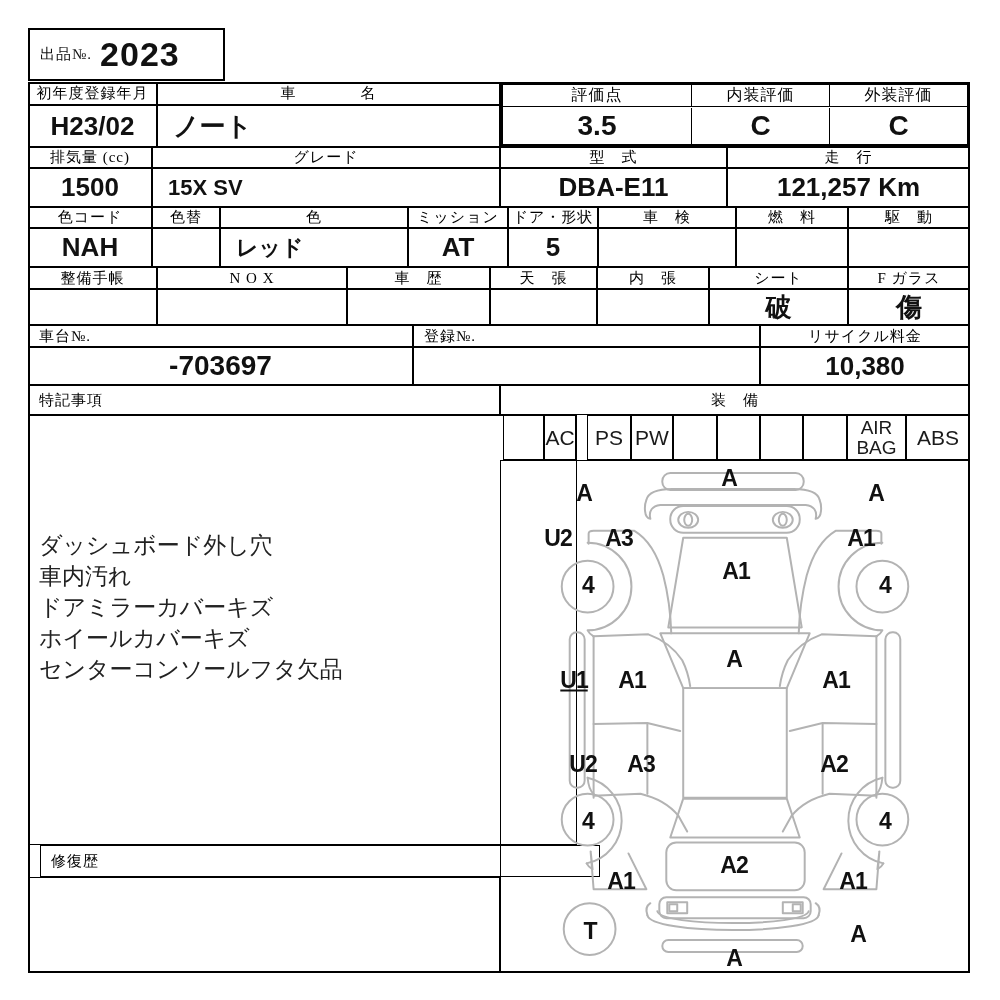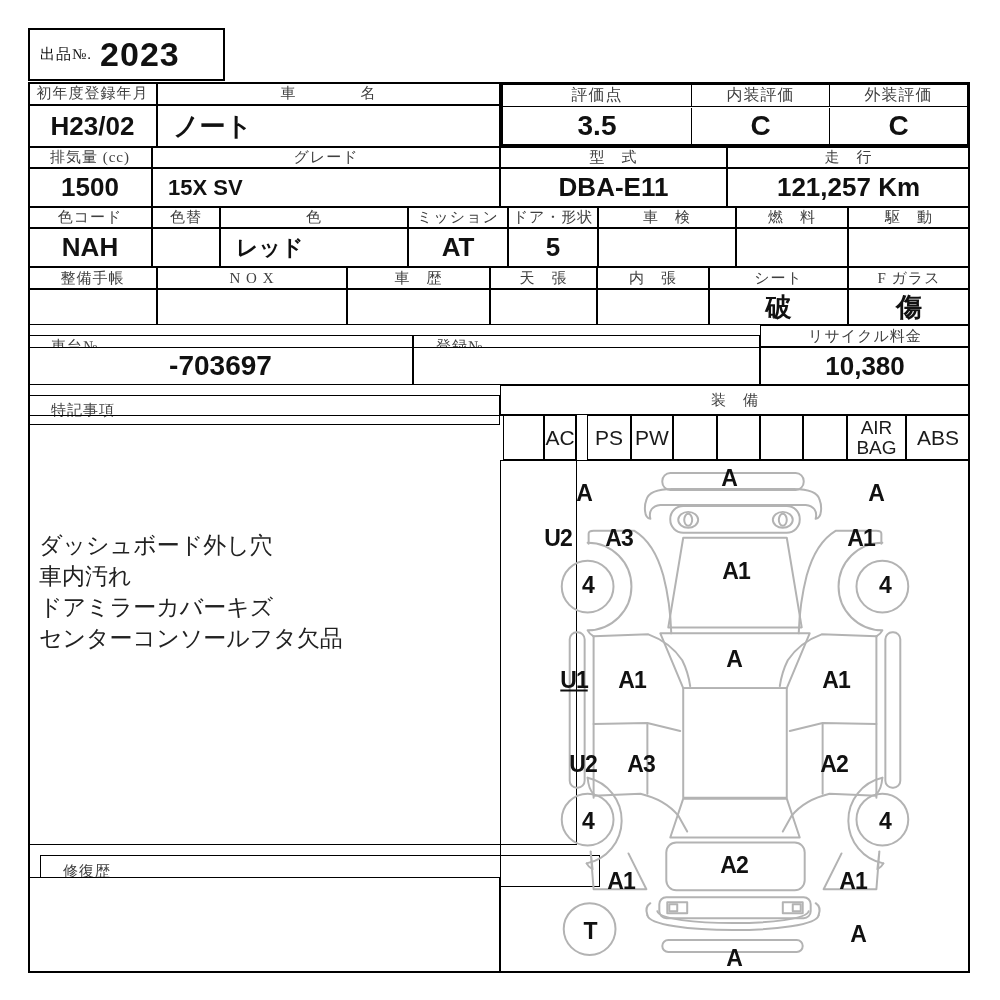--- a/index.html
+++ b/index.html
@@ -1,22 +1,22 @@
 <!DOCTYPE html>
 <html style="--outline: #b3b3b3;"><head>
 <meta charset="utf-8">
 <style>
   html,body{margin:0;padding:0;background:#fff;}
   #sheet{position:relative;width:1000px;height:1000px;background:#ffffff;
          font-family:"Liberation Sans","DejaVu Sans",sans-serif;color:#111;}
   .cell{position:absolute;box-sizing:border-box;border:1px solid #000;background:#fff;
         display:flex;align-items:center;justify-content:center;overflow:hidden;}
-  .lbl{font-family:"Liberation Serif","DejaVu Serif",serif;font-size:15px;color:#404040;
+  .lbl{font-family:"Liberation Serif","DejaVu Serif",serif;font-size:15px;color:#000000;
        letter-spacing:1px;white-space:pre;}
-  .lbl-left{justify-content:flex-start;padding-left:22px;margin-top:10px;}
+  .lbl-left{justify-content:flex-start;padding-left:10px;}
   .val{font-weight:bold;font-size:26px;letter-spacing:0;}
   .val-sm{font-size:22px;}
   .left{justify-content:flex-start;padding-left:15px;}
   .frame{position:absolute;box-sizing:border-box;border:2px solid #000;pointer-events:none;z-index:5;background:transparent;}
   
   #lot-box{position:absolute;left:28px;top:28px;width:197px;height:53px;box-sizing:border-box;
            border:2px solid #000;display:flex;align-items:center;padding-left:10px;gap:8px;}
   #lot-box .lot-l{font-family:"Liberation Serif","DejaVu Serif",serif;font-size:15px;letter-spacing:1px;}
   #lot-box .lot-v{font-weight:bold;font-size:34px;letter-spacing:1px;}
   
@@ -112,20 +112,21 @@
   <div class="cell lbl" style="left:760px;top:325px;width:210px;height:22px">リサイクル料金</div>
   <div class="cell val" style="left:28px;top:347px;width:385px;height:38px;font-size:28px">-703697</div>
   <div class="cell val" style="left:413px;top:347px;width:347px;height:38px"></div>
   <div class="cell val" style="left:760px;top:347px;width:210px;height:38px">10,380</div>
 
   <div class="cell lbl lbl-left" style="left:28px;top:385px;width:472px;height:30px">特記事項</div>
   <div id="notes-box">
     <div class="note-line">ダッシュボード外し穴</div>
     <div class="note-line">車内汚れ</div>
     <div class="note-line">ドアミラーカバーキズ</div>
+    <div class="note-line">ホイールカバーキズ</div>
     <div class="note-line">センターコンソールフタ欠品</div>
   </div>
   <div class="cell lbl lbl-left" style="left:40px;top:845px;width:560px;height:32px">修復歴</div>
   <div class="cell val" style="left:28px;top:877px;width:472px;height:96px"></div>
 
   <div class="cell lbl" style="left:500px;top:385px;width:470px;height:30px">装　備</div>
   <div class="cell eq" style="left:503px;top:415px;width:41px;height:45px"></div>
   <div class="cell eq" style="left:544px;top:415px;width:32px;height:45px">AC</div>
   <div class="cell eq" style="left:587px;top:415px;width:44px;height:45px">PS</div>
   <div class="cell eq" style="left:631px;top:415px;width:42px;height:45px">PW</div>

